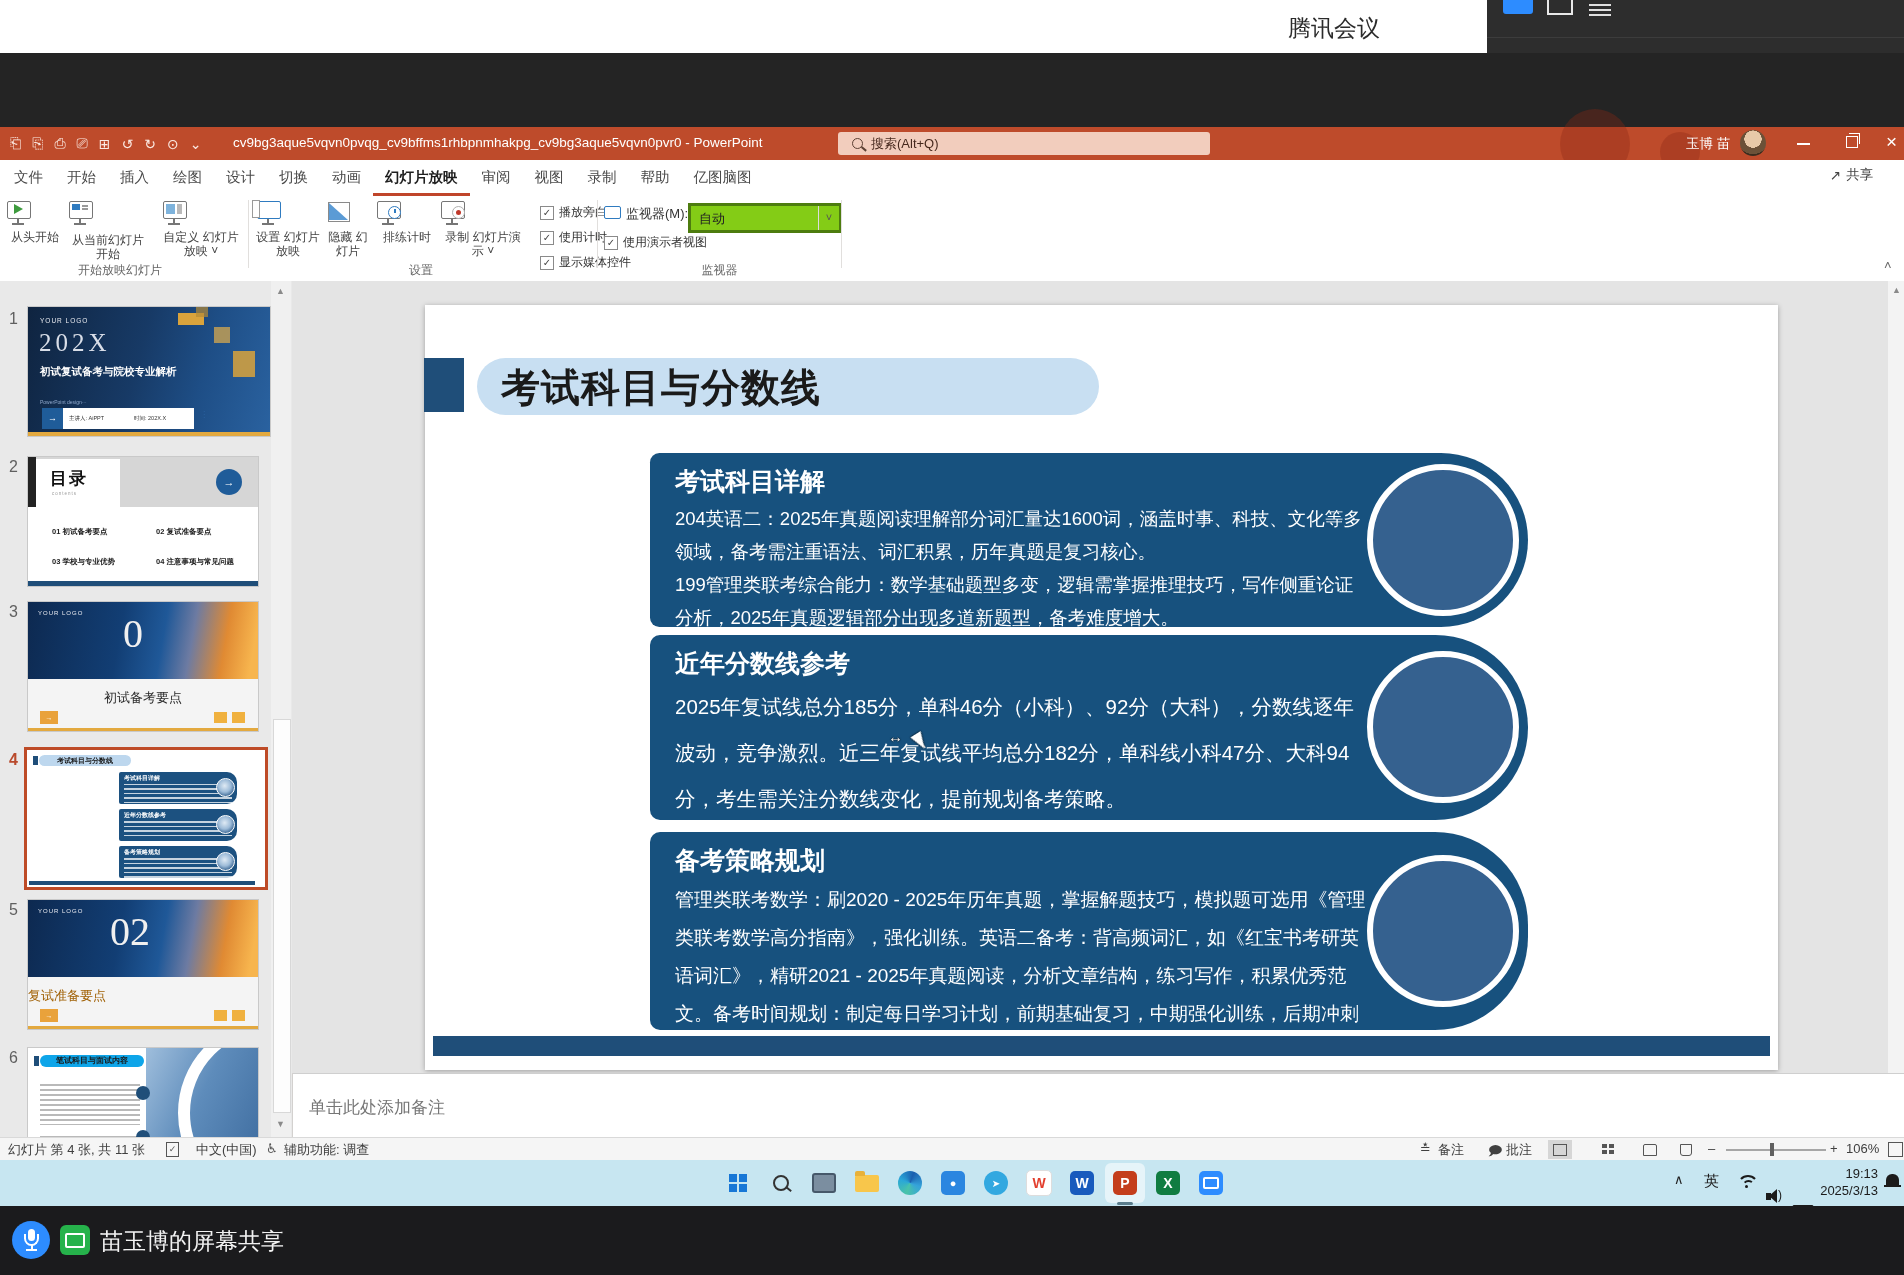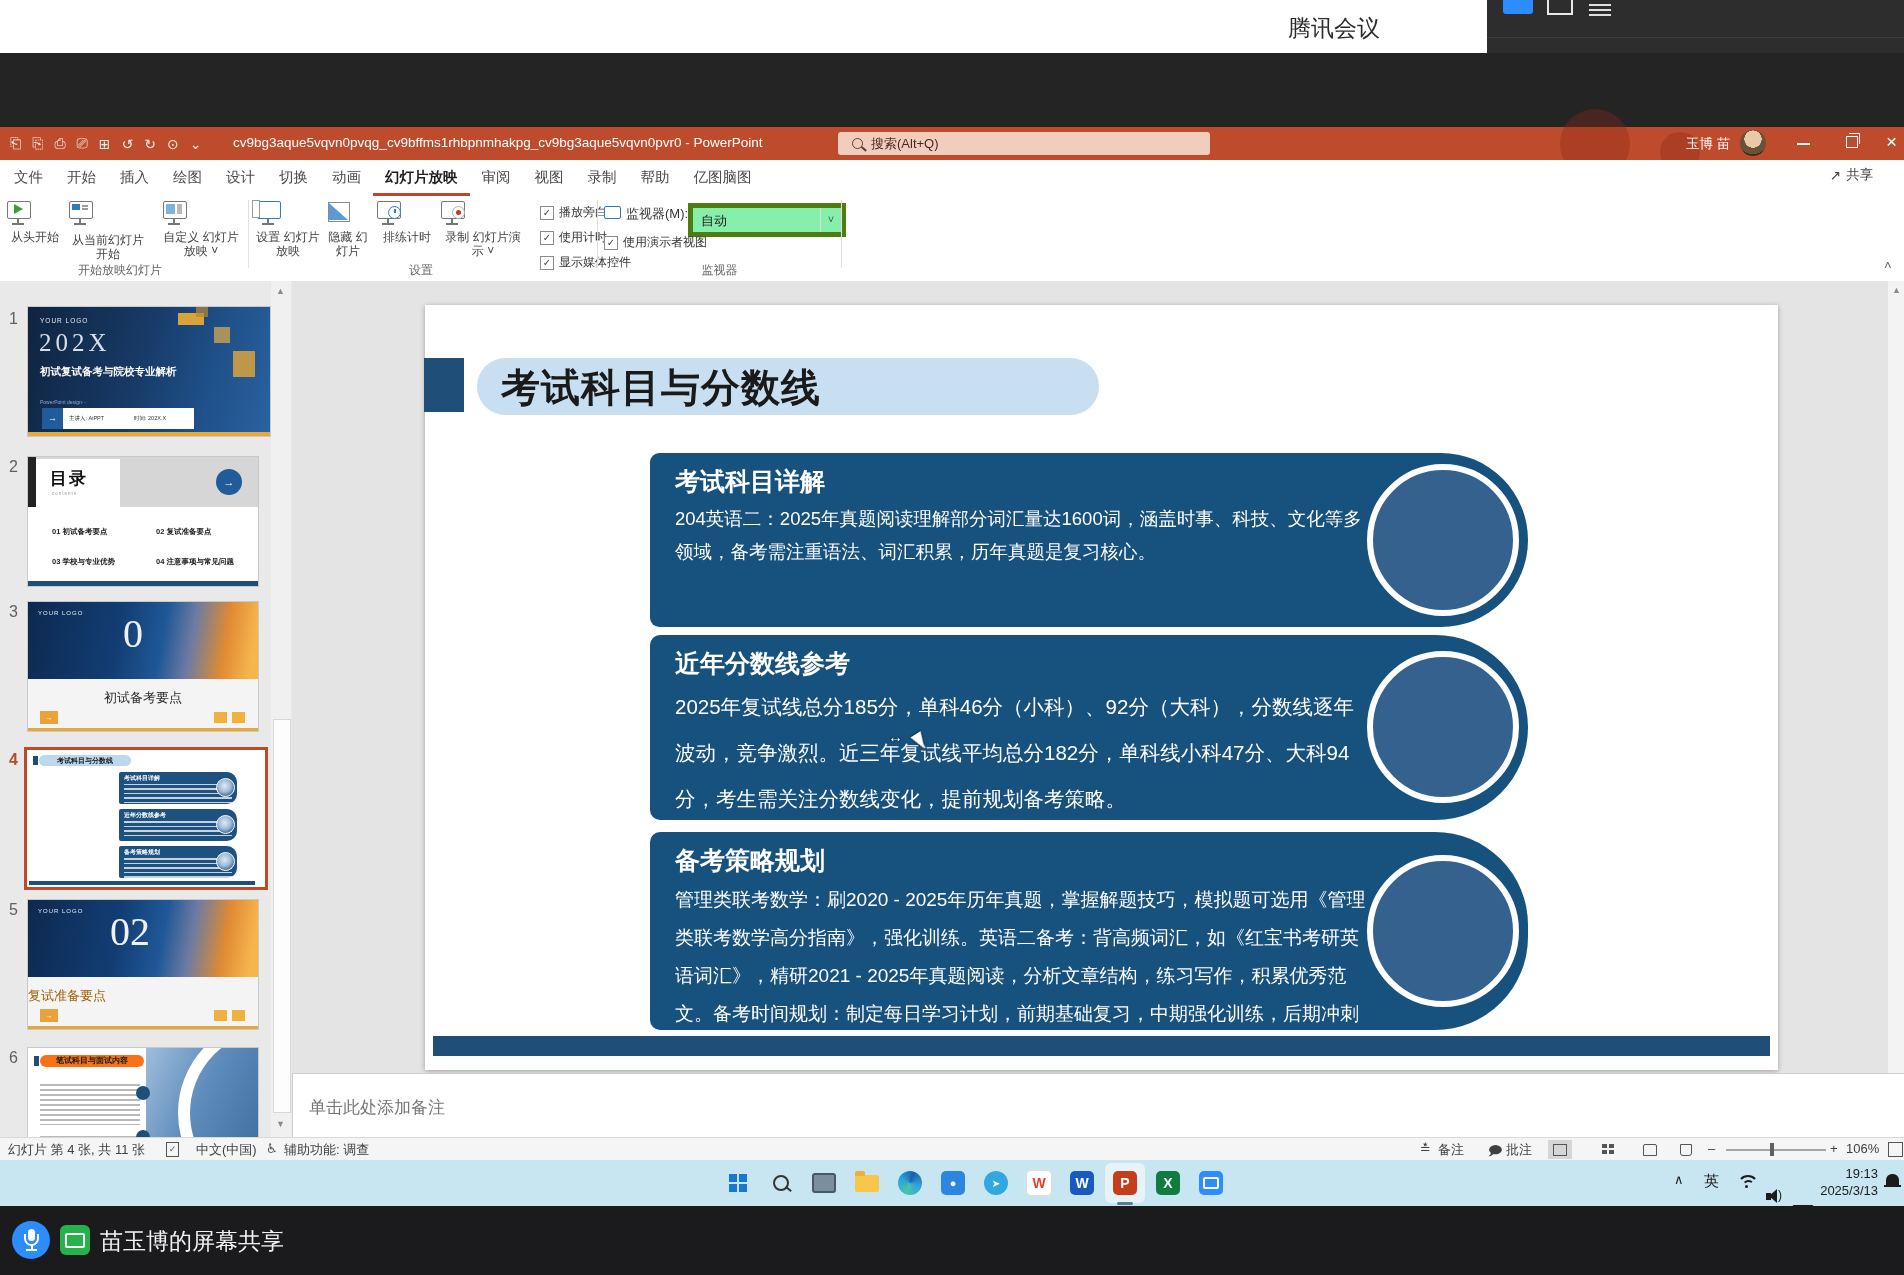--- a/index.html
+++ b/index.html
@@ -49,21 +49,21 @@
   .rsep{position:absolute;top:4px;width:1px;height:68px;background:#e1dfdd;}
   .rbtn{position:absolute;top:4px;display:flex;flex-direction:column;}
   .rbtn .lbl{font-size:12px;line-height:14px;color:#444;text-align:center;margin-top:3px;}
   .glabel{position:absolute;top:66px;font-size:12px;color:#666;text-align:center;}
   .mon{position:relative;width:26px;height:27px;}
   .mon .scr{position:absolute;left:1px;top:1px;width:22px;height:16px;border:1.6px solid #767676;border-radius:2px;background:#fff;}
   .mon .leg{position:absolute;left:11px;top:19px;width:2px;height:4px;background:#767676;}
   .mon .foot{position:absolute;left:6px;top:23px;width:12px;height:2px;background:#767676;}
   .cbrow{position:absolute;display:flex;align-items:center;gap:5px;font-size:12px;color:#333;white-space:nowrap;}
   .cb{width:12px;height:12px;border:1px solid #8a8a8a;background:#fff;font-size:10px;line-height:12px;color:#444;text-align:center;}
-  .dropdown{position:absolute;left:688px;top:7px;width:148px;height:24px;border:5px solid #4d7c0f;background:#86efac;font-size:13px;color:#222;}
+  .dropdown{position:absolute;left:688px;top:7px;width:148px;height:24px;border:3px solid #4d7c0f;background:#84cc16;font-size:13px;color:#222;}
   .dropdown .val{position:absolute;left:8px;top:4px;}
   .dropdown .dcaret{position:absolute;right:0;top:0;width:20px;height:100%;border-left:1px solid #dcdcdc;text-align:center;line-height:22px;color:#555;font-size:11px;}
   .collapse-ribbon{position:absolute;left:1884px;top:62px;font-size:13px;color:#666;}
   
   .thumb-panel{left:0;top:281px;width:292px;height:856px;background:#e9e9e9;border-right:1px solid #d3d1cf;overflow:hidden;}
   .tnum{position:absolute;left:9px;font-size:16px;color:#5f5f5f;}
   .thumb{position:absolute;left:28px;width:230px;height:129px;background:#fff;box-shadow:0 0 0 1px #c9c9c9;overflow:hidden;}
   .vscroll{position:absolute;left:271px;top:0;width:20px;height:856px;background:#f0f0f0;}
   .vthumb{position:absolute;left:2px;top:438px;width:16px;height:392px;background:#fdfdfd;border:1px solid #d8d8d8;}
   .sarrow{position:absolute;left:5px;font-size:9px;color:#8a8a8a;}
@@ -417,21 +417,21 @@
         <span class="abs" style="left:186px;top:33px;width:13px;height:11px;background:#f0b13f;"></span>
         <span class="abs" style="left:204px;top:33px;width:13px;height:11px;background:#f0b13f;"></span>
       </div>
       <div class="goldbar" style="height:3px;"></div>
     </div>
 
     <div class="thumb" style="top:767px;">
       <div class="abs" style="left:118px;top:0;width:112px;height:129px;background:linear-gradient(115deg,#9fbedc 0%,#5e8cbb 45%,#3d6b9e 100%);"></div>
       <div class="abs" style="left:150px;top:-30px;width:190px;height:190px;border-radius:50%;border:12px solid #fff;box-sizing:border-box;"></div>
       <div class="abs" style="left:6px;top:8px;width:5px;height:10px;background:#1f4e79;"></div>
-      <div class="abs" style="left:12px;top:7px;width:104px;height:12px;background:#f97316;border-radius:6px;font-size:8px;font-weight:bold;color:#1a1a1a;text-align:center;line-height:12px;">笔试科目与面试内容</div>
+      <div class="abs" style="left:12px;top:7px;width:104px;height:12px;background:#0ea5e9;border-radius:6px;font-size:8px;font-weight:bold;color:#1a1a1a;text-align:center;line-height:12px;">笔试科目与面试内容</div>
       <div class="faux-g abs" style="left:12px;top:36px;width:100px;height:42px;"></div>
       <div class="faux-g abs" style="left:12px;top:88px;width:100px;height:34px;"></div>
       <div class="abs" style="left:108px;top:38px;width:14px;height:14px;border-radius:50%;background:#1f4e79;"></div>
       <div class="abs" style="left:108px;top:82px;width:14px;height:14px;border-radius:50%;background:#1f4e79;"></div>
     </div>
 
     <div class="vscroll">
       <div class="sarrow" style="top:5px;">▲</div>
       <div class="vthumb"></div>
       <div class="sarrow" style="top:838px;">▼</div>
@@ -443,20 +443,21 @@
       <div class="sarrow" style="left:4px;top:4px;">▲</div>
     </div>
     <div class="slide">
       <div class="t-sq"></div>
       <div class="t-pill"></div>
       <div class="t-text">考试科目与分数线</div>
 
       <div class="blk" style="top:148px;height:174px;">
         <h3>考试科目详解</h3>
         <div class="bodytext" style="font-size:18.5px;line-height:33px;width:690px;">204英语二：2025年真题阅读理解部分词汇量达1600词，涵盖时事、科技、文化等多领域，备考需注重语法、词汇积累，历年真题是复习核心。</div>
+        <div class="bodytext" style="font-size:18.5px;line-height:33px;width:690px;">199管理类联考综合能力：数学基础题型多变，逻辑需掌握推理技巧，写作侧重论证分析，2025年真题逻辑部分出现多道新题型，备考难度增大。</div>
       </div>
       <div class="pcircle" style="top:159px;"></div>
 
       <div class="blk" style="top:330px;height:185px;">
         <h3>近年分数线参考</h3>
         <div class="bodytext" style="font-size:20.5px;line-height:46px;width:680px;">2025年复试线总分185分，单科46分（小科）、92分（大科），分数线逐年波动，竞争激烈。近三年复试线平均总分182分，单科线小科47分、大科94分，考生需关注分数线变化，提前规划备考策略。</div>
       </div>
       <div class="pcircle" style="top:346px;"></div>
 
       <div class="blk" style="top:527px;height:198px;">

